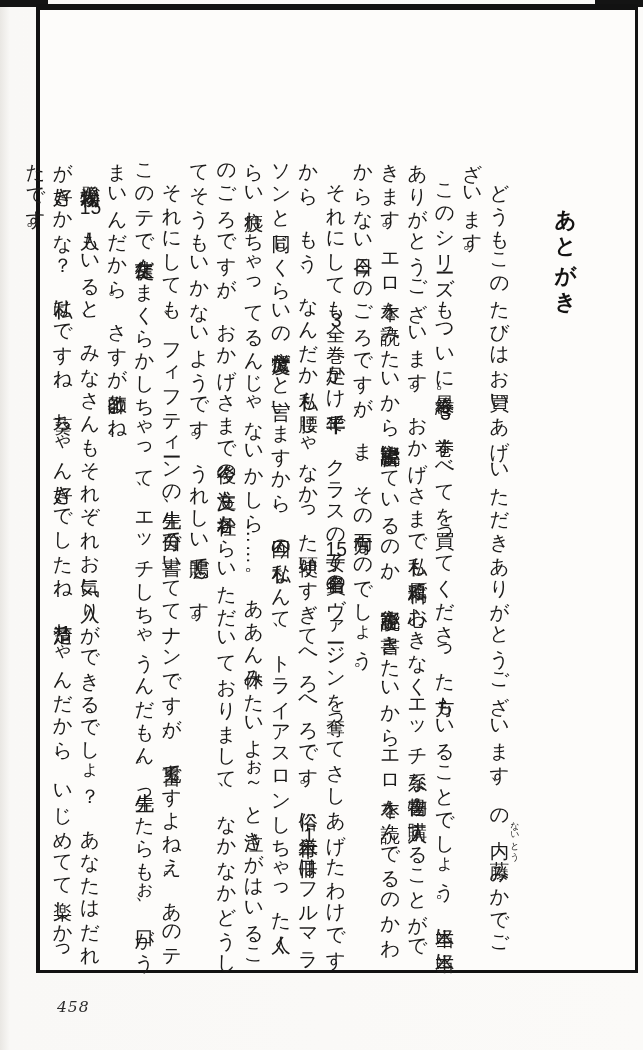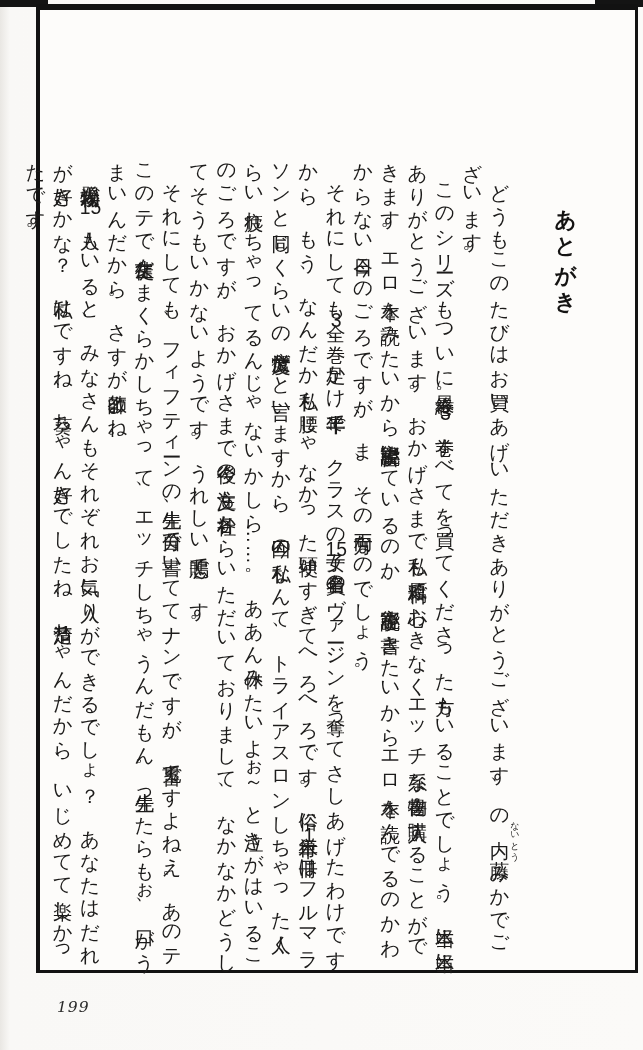--- a/index.html
+++ b/index.html
@@ -103,14 +103,14 @@
     <h1 class="afterword-title">あとがき</h1>
     <div class="afterword-body">
         <p>どうもこのたびはお買いあげいただきありがとうございます、の<ruby>内藤<rt>ないとう</rt></ruby>みかでございます。</p>
         <p>このシリーズもついに最終巻。<span class="tcy">3</span>巻すべてを買ってくださった方もいることでしょう。本当に本当にありがとうございます。おかげさまで私も原稿料で心おきなくエッチ系な書物を購入することができます。エロ本を読みたいから官能小説書いているのか、官能小説を書きたいからエロ本を読んでるのかわからない今日このごろですが、ま、その両方なのでしょう。</p>
         <p>それにしても全<span class="tcy">3</span>巻、足かけ半年で、クラスの女子<span class="tcy">15</span>名全員のヴァージンを奪ってさしあげたわけですから、もう、なんだか私も腰じゃなかった頭使いすぎてへろへろです。俗に単行本<span class="tcy">1</span>冊はフルマラソンと同じくらいの疲労度だと言いますから、今回の私なんて、トライアスロンしちゃった人くらい疲れちゃってるんじゃないかしら……。ああん休みたいよぉ～と泣きがはいるこのごろですが、おかげさまで今後の注文も各社からいただいておりまして、なかなかどうしてそうもいかないようです。うれしい悲鳴で～す。</p>
         <p>それにしても、フィフティーンの先生、自分で書いててナンですが、鬼畜ですよねえ。あのテこのテで女生徒だまくらかしちゃって、エッチしちゃうんだもん。先生ったらもぉ、口がうまいんだから。さすが教師よね。</p>
         <p>登場人物が<span class="tcy">15</span>人もいると、みなさんもそれぞれお気に入りができるでしょ？　あなたはだれが好きかな？　私はですね、葵ちゃん好きでしたね、清楚ちゃんだから、いじめてて楽しかったです。</p>
       </div>
   </div>
 
-  <div class="page-number">199</div>
+  <div class="page-number">458</div>
 </div>
 
 </body></html>

